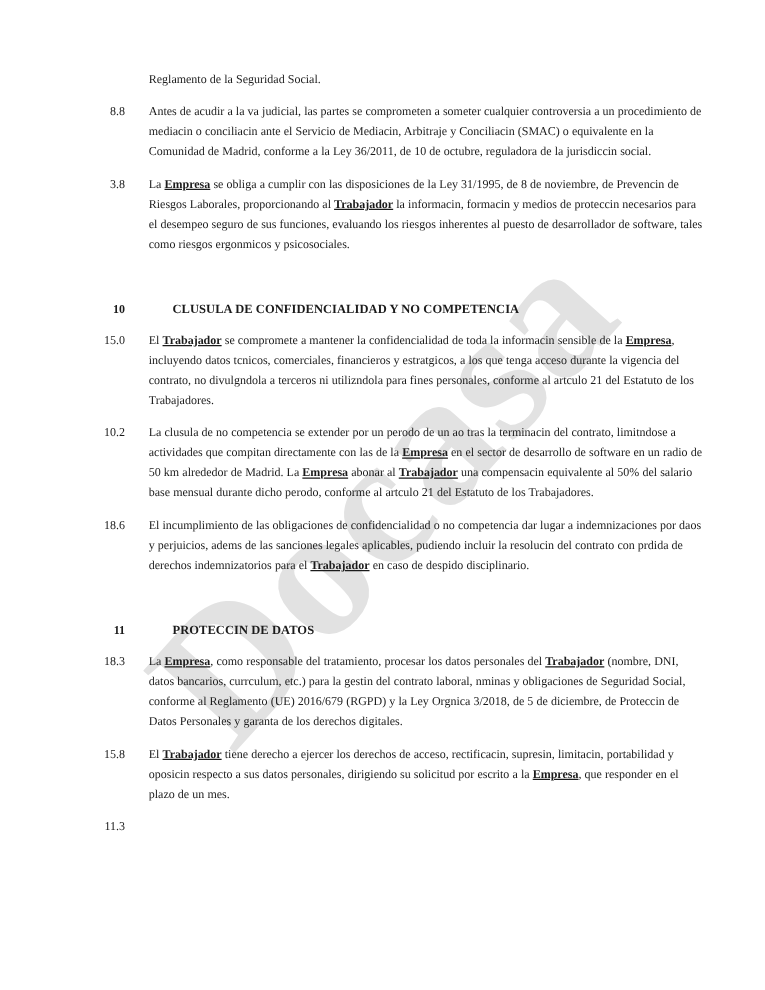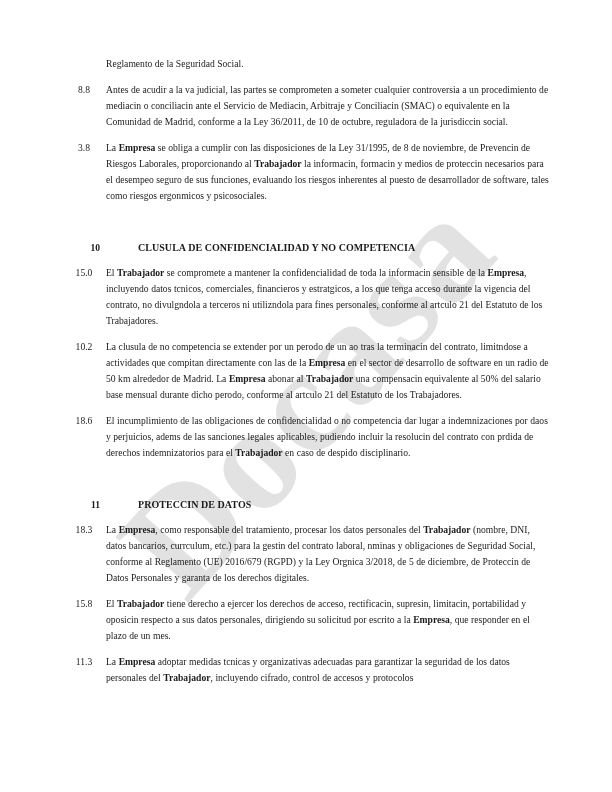--- a/index.html
+++ b/index.html
@@ -56,29 +56,29 @@
   .para {
     display: flex;
     align-items: flex-start;
     margin: 0 0 10px 0;
     padding: 0;
   }
   .para .num {
     flex: 0 0 auto;
     width: 32px;
     margin-left: 68px;
-    text-align: center;
+    text-align: right;
     font-size: 9.6px;
     line-height: 16px;
     white-space: nowrap;
   }
   .para .body {
     flex: 0 0 auto;
     width: 443px;
-    margin-left: 6px;
+    margin-left: 19px;
     font-size: 9.6px;
     line-height: 16px;
     text-align: left;
     word-spacing: 0.1px;
   }
   .para.continuation .num { visibility: hidden; }
 
   .heading {
     display: flex;
     align-items: flex-start;
@@ -99,21 +99,21 @@
     width: 443px;
     margin-left: 6px;
     font-size: 10px;
     line-height: 16px;
     font-weight: 700;
     letter-spacing: 0.05px;
   }
 
   .spacer-lg { height: 26px; }
 
-  b, strong { font-weight: 700; }
+  b, strong { font-weight: 700; text-decoration: underline; }
 </style>
 </head>
 <body>
 
 <div class="page">
 
   <div class="watermark">
     <div class="watermark-text">Docasa</div>
   </div>
 
@@ -155,17 +155,16 @@
       <div class="para">
         <div class="num">18.3</div>
         <div class="body">La <b>Empresa</b>, como responsable del tratamiento, procesar los datos personales del <b>Trabajador</b> (nombre, DNI, datos bancarios, currculum, etc.) para la gestin del contrato laboral, nminas y obligaciones de Seguridad Social, conforme al Reglamento (UE) 2016/679 (RGPD) y la Ley Orgnica 3/2018, de 5 de diciembre, de Proteccin de Datos Personales y garanta de los derechos digitales.</div>
       </div>
       <div class="para">
         <div class="num">15.8</div>
         <div class="body">El <b>Trabajador</b> tiene derecho a ejercer los derechos de acceso, rectificacin, supresin, limitacin, portabilidad y oposicin respecto a sus datos personales, dirigiendo su solicitud por escrito a la <b>Empresa</b>, que responder en el plazo de un mes.</div>
       </div>
       <div class="para">
         <div class="num">11.3</div>
-        <div class="body">La <b>Empresa</b> adoptar medidas tcnicas y organizativas adecuadas para garantizar la seguridad de los datos personales del <b>Trabajador</b>, incluyendo cifrado, control de accesos y protocolos</div>
       </div>
     </div>
 
 </div>
 
 </body></html>

